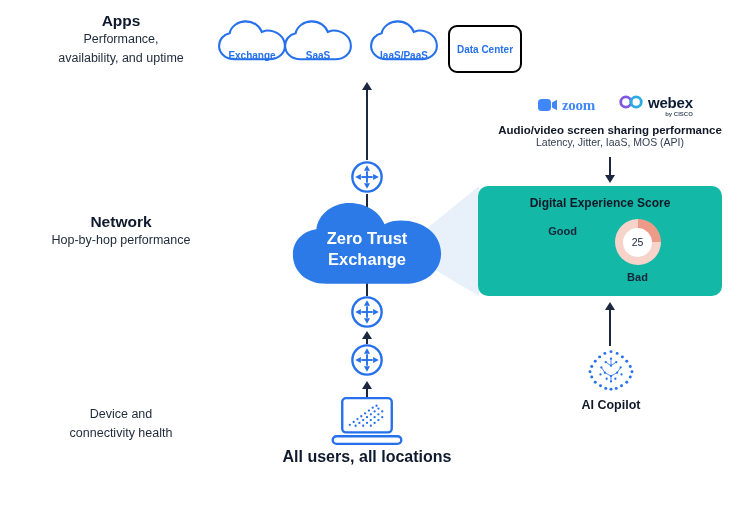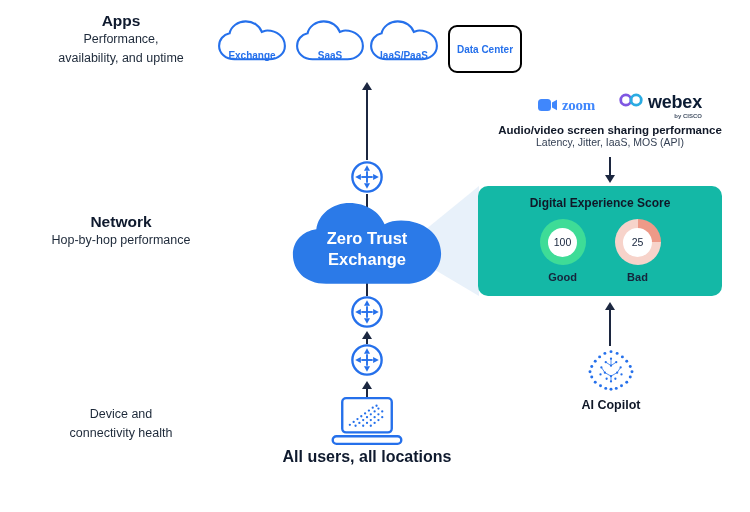--- a/index.html
+++ b/index.html
@@ -52,21 +52,21 @@
   .mon{left:480px;width:260px;text-align:center;}
   .mon-title{font-size:11.5px;font-weight:700;color:#101828;}
   .mon-metrics{font-size:10.5px;color:#344054;}
 
   
   .vendor-row{left:538px;top:93px;width:184px;height:24px;display:flex;align-items:center;}
   .zoom-group{display:flex;align-items:center;gap:4px;font-family:Liberation Serif, serif;}
   .zoom-word{font-size:15px;font-weight:800;color:#4087fc;letter-spacing:-0.3px;}
   .webex-group{display:flex;align-items:flex-start;gap:3px;margin-left:22px;}
   .webex-col{display:flex;flex-direction:column;align-items:flex-end;}
-  .webex-word{font-size:18px;font-weight:700;color:#0b1b33;letter-spacing:-0.2px;}
+  .webex-word{font-size:15px;font-weight:700;color:#0b1b33;letter-spacing:-0.2px;}
   .webex-byline{font-size:6px;font-weight:600;color:#475467;margin-top:0px;}
 
   .ai-label{left:531px;top:398px;width:160px;text-align:center;font-size:12.5px;font-weight:700;}
   .users-label{left:267px;top:448px;width:200px;text-align:center;font-size:16px;font-weight:700;color:#0f1a2e;}
 </style>
 </head>
 <body>
 
 <div class="canvas">
 
@@ -94,25 +94,20 @@
   <div class="abs vline" style="top:388px;height:10px;"></div>
 
   <svg class="abs" style="left:420px;top:183px;" width="60" height="116">
     <polygon points="5,47 59,3 59,113 5,81" fill="#e8f1fa"></polygon>
   </svg>
 
   <div class="abs panel">
     <div class="panel-title">Digital Experience Score</div>
     <div class="gauges">
       <div class="gauge-cell">
-        <div class="donut" style="background: conic-gradient(rgb(62, 220, 151) 360deg, rgb(62, 220, 151) 360deg);">
-          <div class="hole">
-            <span>100</span>
-          </div>
-        </div>
         <div class="gauge-label">Good</div>
       </div>
       <div class="gauge-cell">
         <div class="donut" style="background: conic-gradient(rgb(238, 154, 136) 90deg, rgb(247, 211, 202) 90deg);">
           <div class="hole">
             <span>25</span>
           </div>
         </div>
         <div class="gauge-label">Bad</div>
       </div>
@@ -197,21 +192,21 @@
     </g>
   </svg>
   <div class="abs ai-label">AI Copilot</div>
 
   <div class="abs dest" style="left:217px;top:20px;">
     <svg viewBox="0 0 100 62">
       <path d="M25 56 C12 56 3 47 3 37 C3 28 9 21 18 19 C20 9 30 2 41 2 C52 2 61 8 64 17 C67 16 69 15 72 15 C85 15 97 24 97 37 C97 48 87 56 75 56 Z" fill="#fff" stroke="#2570eb" stroke-width="3"></path>
     </svg>
     <span class="dest-label">Exchange</span>
   </div>
-  <div class="abs dest" style="left:295px;top:20px;text-decoration:underline;">
+  <div class="abs dest" style="left:283px;top:20px;text-decoration:underline;">
     <svg viewBox="0 0 100 62">
       <path d="M25 56 C12 56 3 47 3 37 C3 28 9 21 18 19 C20 9 30 2 41 2 C52 2 61 8 64 17 C67 16 69 15 72 15 C85 15 97 24 97 37 C97 48 87 56 75 56 Z" fill="#fff" stroke="#2570eb" stroke-width="3"></path>
     </svg>
     <span class="dest-label">SaaS</span>
   </div>
   <div class="abs dest" style="left:369px;top:20px;">
     <svg viewBox="0 0 100 62">
       <path d="M25 56 C12 56 3 47 3 37 C3 28 9 21 18 19 C20 9 30 2 41 2 C52 2 61 8 64 17 C67 16 69 15 72 15 C85 15 97 24 97 37 C97 48 87 56 75 56 Z" fill="#fff" stroke="#2570eb" stroke-width="3"></path>
     </svg>
     <span class="dest-label" style="font-size:10px;">IaaS/PaaS</span>

